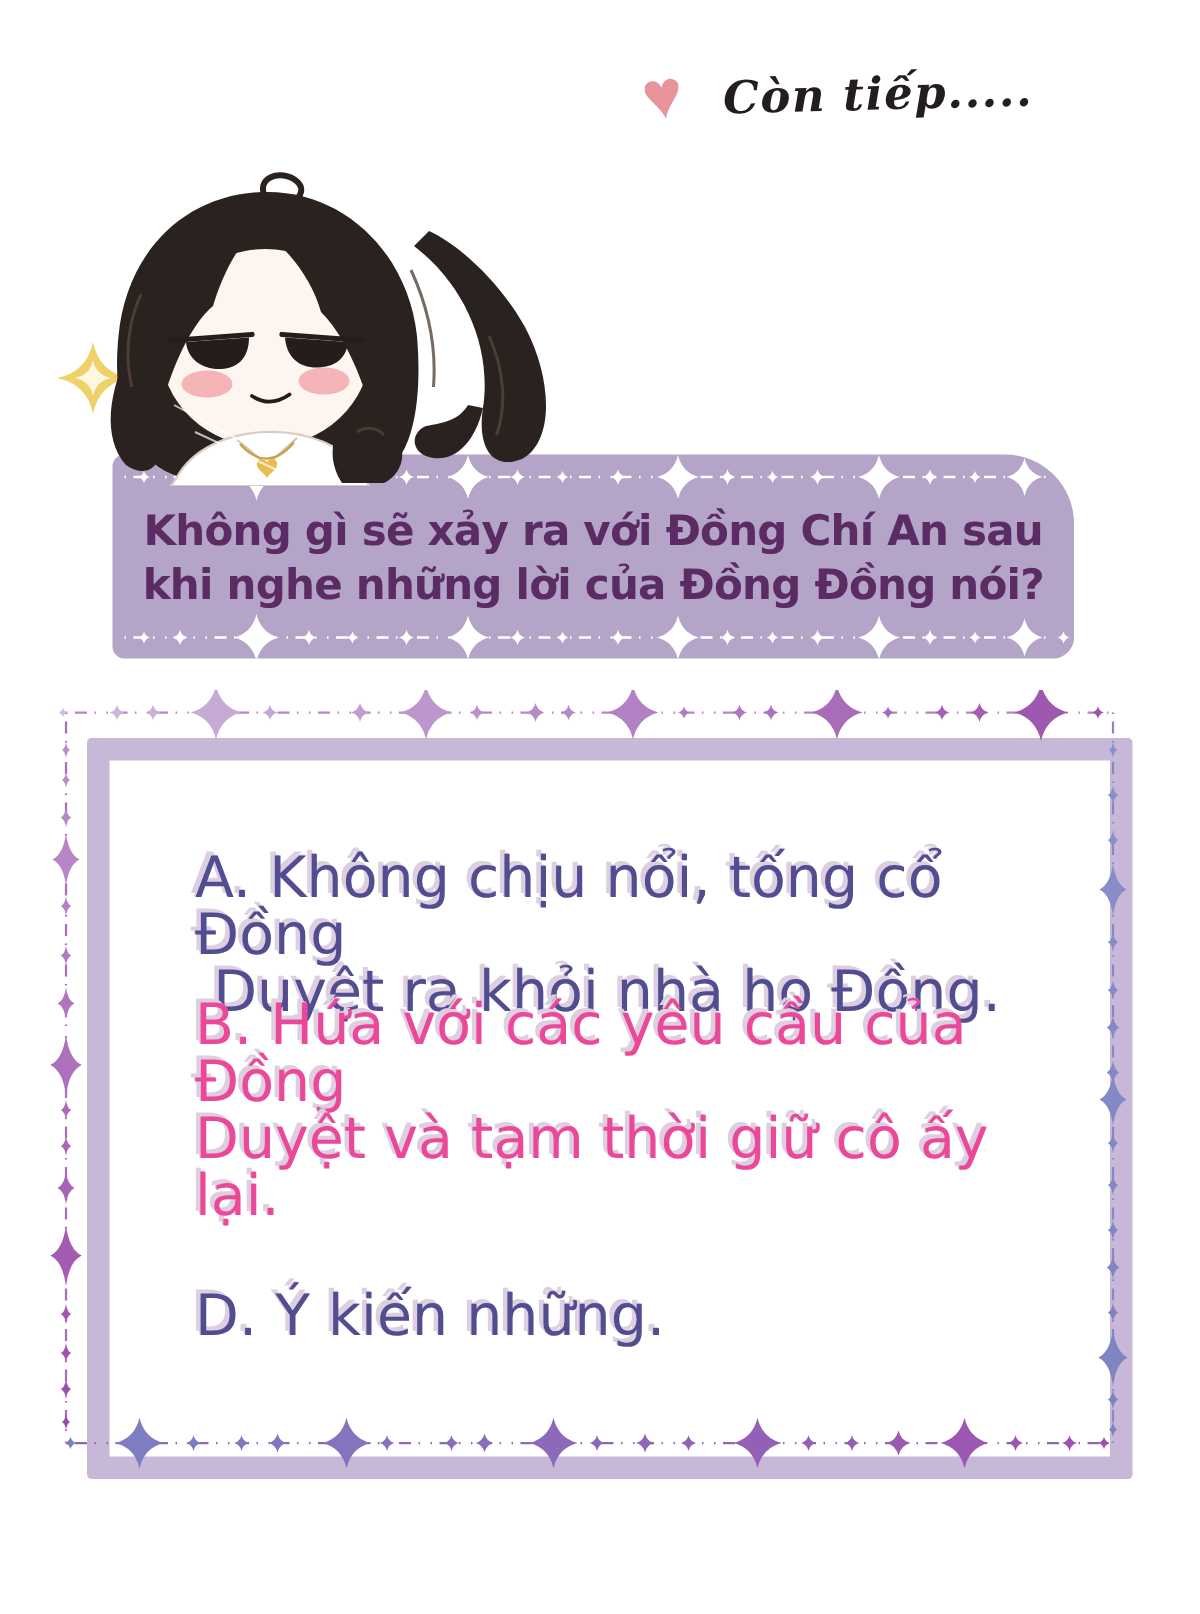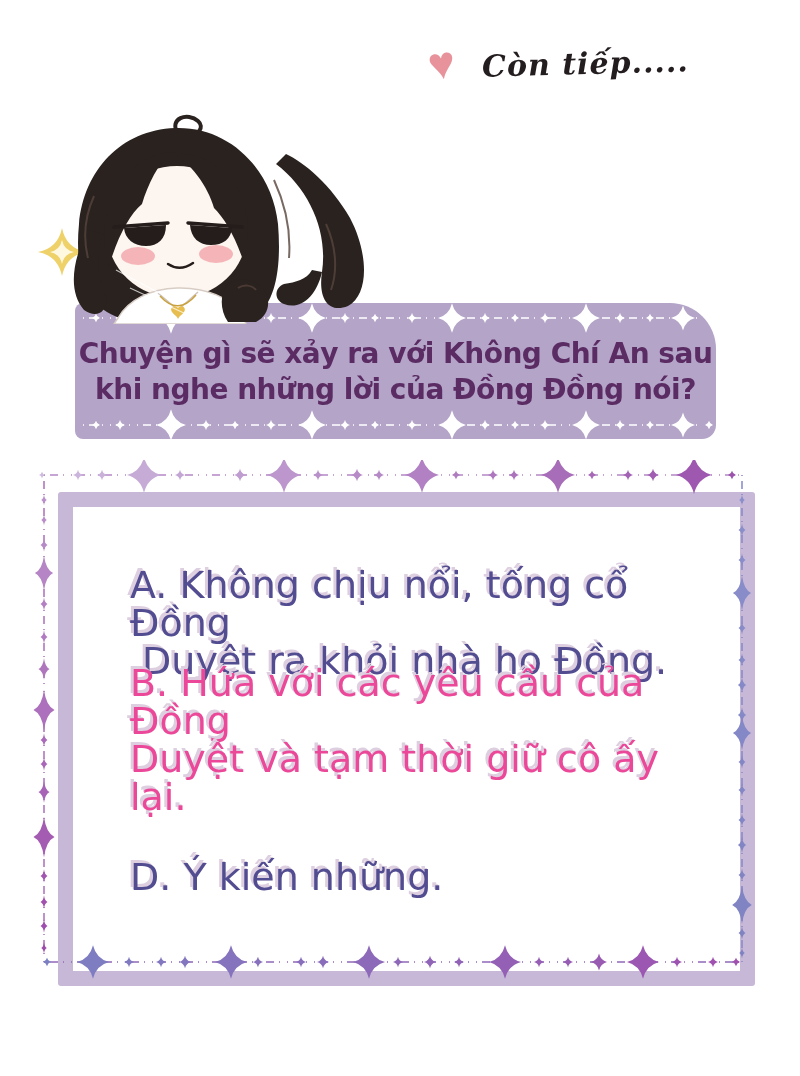--- a/index.html
+++ b/index.html
@@ -120,21 +120,21 @@
         <path d="M 410 116.75 Q 411 120.95 415 122 Q 411 123.05 410 127.25 Q 409 123.05 405 122 Q 409 120.95 410 116.75 Z" fill="#ffffff"></path>
         <path d="M 440 117.8 Q 440.8 121.16 444 122 Q 440.8 122.84 440 126.2 Q 439.2 122.84 436 122 Q 439.2 121.16 440 117.8 Z" fill="#ffffff"></path>
         <path d="M 470 116.75 Q 471 120.95 475 122 Q 471 123.05 470 127.25 Q 469 123.05 465 122 Q 469 120.95 470 116.75 Z" fill="#ffffff"></path>
         <path d="M 511 107.3 Q 513.8 119.06 525 122 Q 513.8 124.94 511 136.7 Q 508.2 124.94 497 122 Q 508.2 119.06 511 107.3 Z" fill="#ffffff"></path>
         <path d="M 545 116.75 Q 546 120.95 550 122 Q 546 123.05 545 127.25 Q 544 123.05 540 122 Q 544 120.95 545 116.75 Z" fill="#ffffff"></path>
         <path d="M 575 117.8 Q 575.8 121.16 579 122 Q 575.8 122.84 575 126.2 Q 574.2 122.84 571 122 Q 574.2 121.16 575 117.8 Z" fill="#ffffff"></path>
         <path d="M 608 109.4 Q 610.4 119.48 620 122 Q 610.4 124.52 608 134.6 Q 605.6 124.52 596 122 Q 605.6 119.48 608 109.4 Z" fill="#ffffff"></path>
         <path d="M 634 117.8 Q 634.8 121.16 638 122 Q 634.8 122.84 634 126.2 Q 633.2 122.84 630 122 Q 633.2 121.16 634 117.8 Z" fill="#ffffff"></path>
       </svg>
     <div class="banner-text" style="color: rgb(91, 43, 99);">
-      <div>Chuyện gì sẽ xảy ra với Không Chí An sau</div>
+      <div>Không gì sẽ xảy ra với Đồng Chí An sau</div>
       <div>khi nghe những lời của Đồng Đồng nói?</div>
     </div>
   </div>
 
   <div class="frame" style="border-color: rgb(199, 184, 216);"></div>
   <svg id="quiz-border" viewBox="0 0 800 560" xmlns="http://www.w3.org/2000/svg">
       <path d="M 44 15 H 742" stroke="#b486c5" stroke-width="1.5" stroke-dasharray="1 5 8 5 1 7" fill="none"></path>
       <path d="M 44 502 H 742" stroke="#8e68b8" stroke-width="1.5" stroke-dasharray="1 5 8 5 1 7" fill="none"></path>
       <path d="M 44 15 V 502" stroke="#ac6fbb" stroke-width="1.5" stroke-dasharray="1 5 8 5 1 7" fill="none"></path>
       <path d="M 742 15 V 502" stroke="#8589c6" stroke-width="1.5" stroke-dasharray="1 5 8 5 1 7" fill="none"></path>

